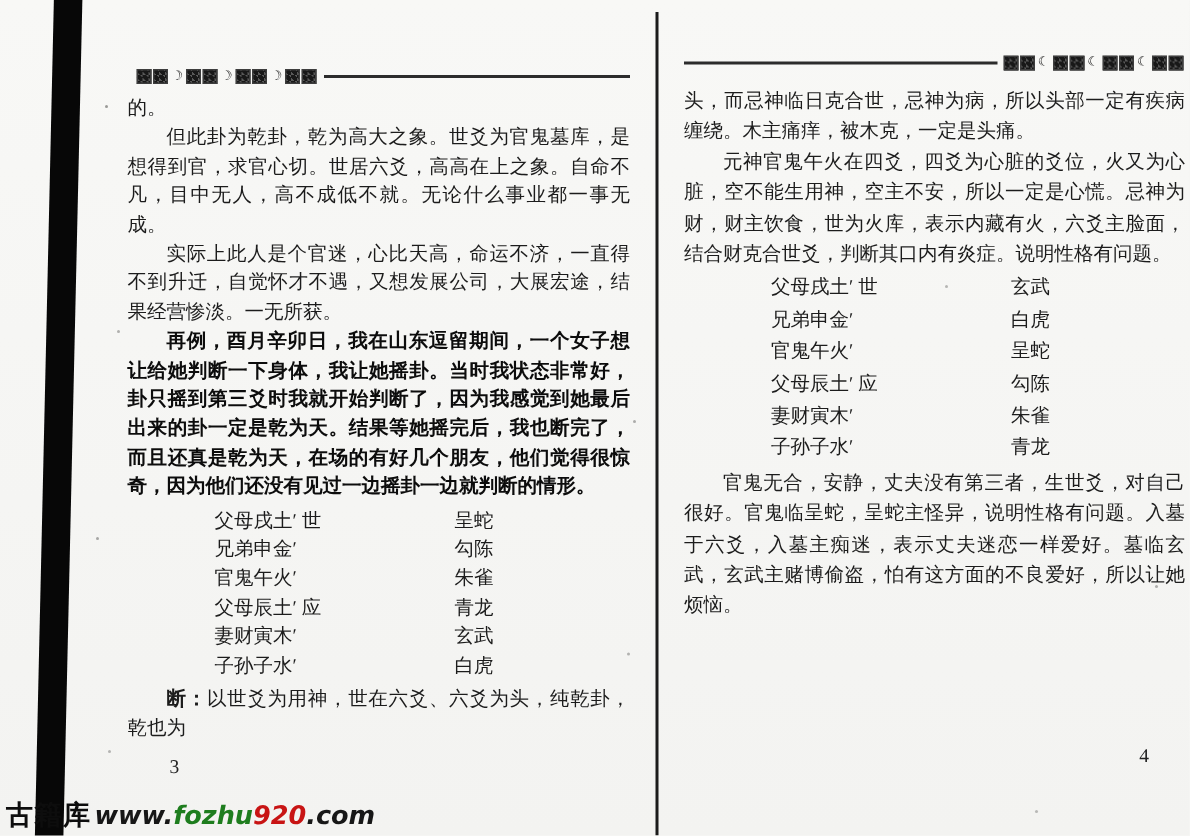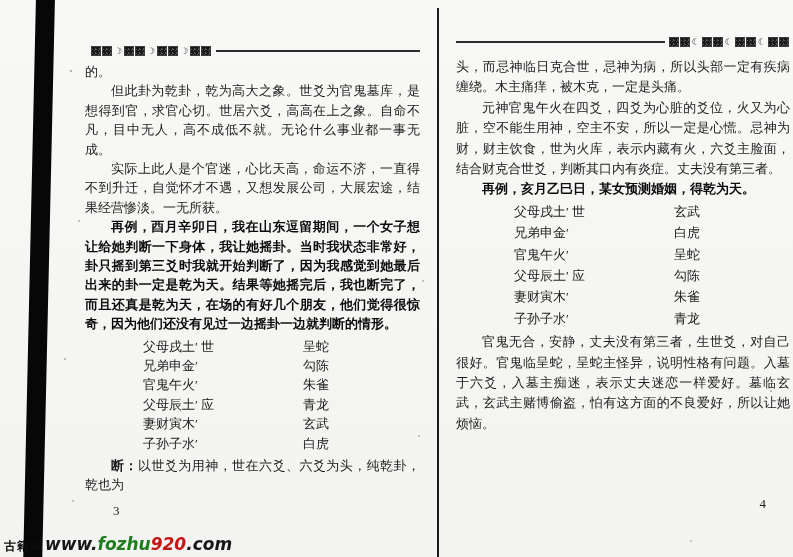--- a/index.html
+++ b/index.html
@@ -54,21 +54,21 @@
   .page-right .hex-row { height:21.4px; }
   .hex-name { width:160px; }
 
   .pagenum { position:absolute; font-size:13px; color:#222; }
   .pagenum-left  { top:503px; left:28px; }
   .pagenum-right { top:496px; right:24px; }
 
   
   .watermark { position:absolute; left:4px; bottom:2px; z-index:3; display:flex; align-items:baseline;
                font-family:"DejaVu Sans","Liberation Sans",sans-serif; font-weight:bold; white-space:nowrap; }
-  .wm-lib { font-size:12px; color:#0d0d0d; letter-spacing:1px; margin-right:2px; }
+  .wm-lib { font-size:18px; color:#0d0d0d; letter-spacing:1px; margin-right:2px; }
   .wm-url { font-size:17px; letter-spacing:0;font-style:italic; }
   .wm-www { color:#171717; }
   .wm-name { color:#1e7d1e; }
   .wm-num { color:#c81414; }
   .wm-tld { color:#171717; }
 
   
   .speck { position:absolute; width:2px; height:2px; border-radius:50%; background:#9a9a98;
            box-shadow: 8px 150px 0 #b0b0ae, -6px 288px 0 #a6a6a4, 2px 430px 0 #b4b4b2,
                        330px 60px 0 #b8b8b6, 352px 210px 0 #acacaa, 348px 365px 0 #b2b2b0,
@@ -148,22 +148,21 @@
           <span class="moon">☾</span>
           <span class="blk"></span>
           <span class="blk"></span>
           <span class="moon">☾</span>
           <span class="blk"></span>
           <span class="blk"></span>
         </div>
     </div>
     <div class="page-body" id="right-body">
         <p class="para">头，而忌神临日克合世，忌神为病，所以头部一定有疾病缠绕。木主痛痒，被木克，一定是头痛。</p>
-        <p class="para indent">元神官鬼午火在四爻，四爻为心脏的爻位，火又为心脏，空不能生用神，空主不安，所以一定是心慌。忌神为财，财主饮食，世为火库，表示内藏有火，六爻主脸面，结合财克合世爻，判断其口内有炎症。丈夫没有第三者。</p>
-        <p class="para indent bold">再例，亥月乙巳日，某女预测婚姻，得乾为天。</p>
+        <p class="para indent">元神官鬼午火在四爻，四爻为心脏的爻位，火又为心脏，空不能生用神，空主不安，所以一定是心慌。忌神为财，财主饮食，世为火库，表示内藏有火，六爻主脸面，结合财克合世爻，判断其口内有炎症。说明性格有问题。</p>
         <div class="hex-table">
           <div class="hex-row">
             <span class="hex-name">父母戌土′ 世</span>
             <span class="hex-animal">玄武</span>
           </div>
           <div class="hex-row">
             <span class="hex-name">兄弟申金′</span>
             <span class="hex-animal">白虎</span>
           </div>
           <div class="hex-row">

